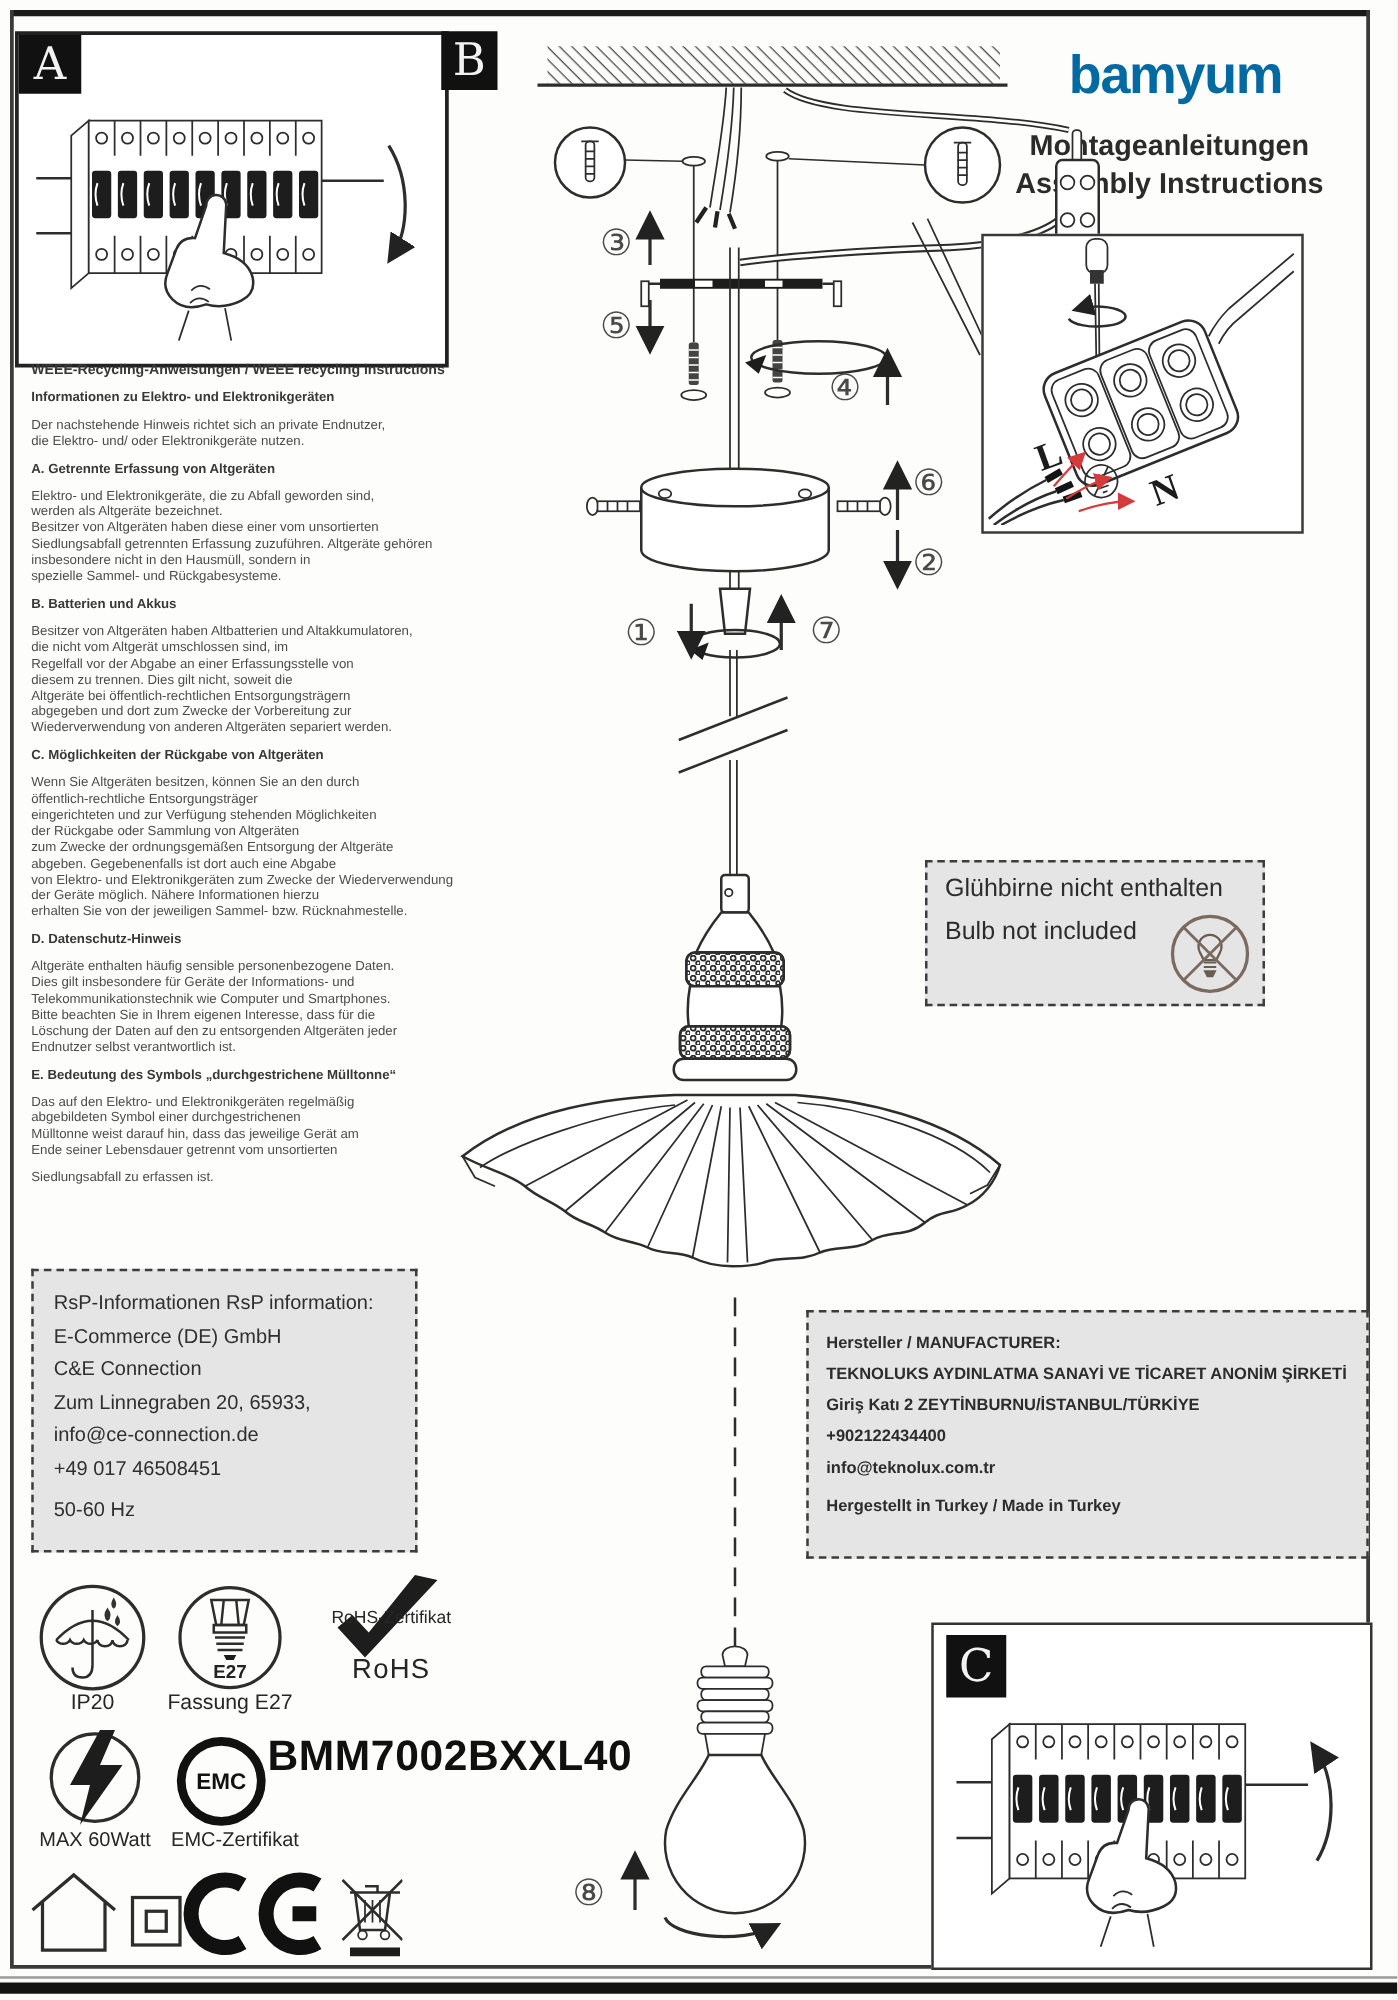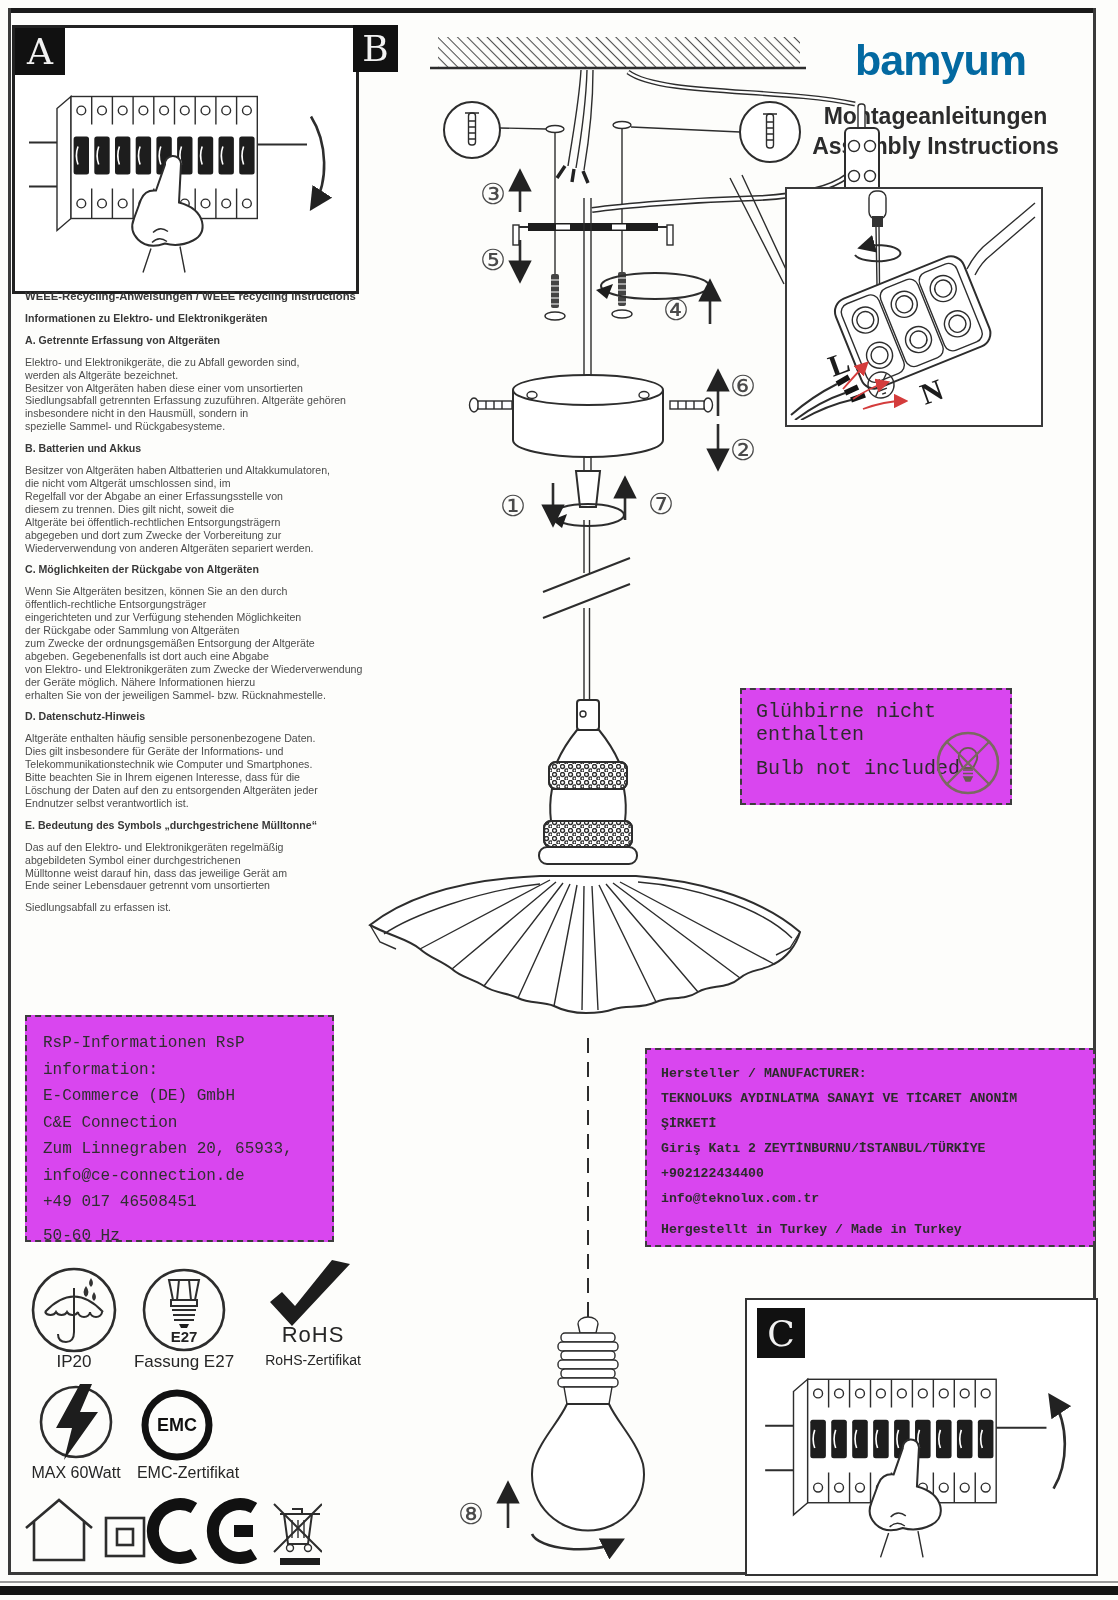--- a/index.html
+++ b/index.html
@@ -25,21 +25,21 @@
   .brand{left:828px;top:36px;width:225px;text-align:center;font-size:43px;font-weight:bold;
          letter-spacing:-1px;}
   .doc-title{left:788px;top:101px;width:295px;text-align:center;font-size:23px;line-height:30px;
          font-weight:bold;color:#2b2b2b;}
 
   .weee{left:25px;top:290px;width:436px;font-size:10.6px;line-height:12.9px;color:#4c4c4c;}
   .weee .hd{font-weight:bold;color:#383838;margin:0 0 9px;white-space:pre-line;}
   .weee .main{font-size:11.3px;}
   .weee p{margin:0 0 9px;white-space:pre-line;}
 
-  .dash-box{border:2.5px dashed #3d3d3d;background:#d946ef;box-sizing:border-box;font-family:Liberation Mono, monospace;}
+  .dash-box{border:2.5px dashed #3d3d3d;background:#e5e5e5;box-sizing:border-box;}
   .bulb-note{left:740px;top:688px;width:272px;height:117px;padding:10px 14px;}
   .bulb-note .t{font-size:20px;color:#2c2c2c;margin-bottom:11px;font-weight:500;}
 
   .inset{left:785px;top:187px;width:254px;height:236px;border:2.5px solid #3a3a3a;background:#fff;}
 
   .rsp{left:25px;top:1015px;width:309px;height:227px;padding:13px 16px;font-size:16px;
        line-height:26.5px;color:#2f2f2f;}
   .rsp .gap{margin-top:7px;}
   .manu{left:645px;top:1048px;width:450px;height:199px;padding:11px 14px;font-size:13.2px;
        font-weight:bold;line-height:25px;color:#2c2c2c;}
@@ -324,20 +324,22 @@
         <path d="M56,200 q14,-16 22,-24" class="red" marker-end="url(#rah)"></path>
         <path d="M66,210 q18,-12 32,-16" class="red" marker-end="url(#rah)"></path>
         <path d="M76,220 q22,-8 40,-8" class="red" marker-end="url(#rah)"></path>
       </g>
     </svg>
   </div>
 
   <div class="abs weee">
     <p class="hd main">WEEE-Recycling-Anweisungen / WEEE recycling instructions</p>
     <p class="hd">Informationen zu Elektro- und Elektronikgeräten</p>
+    <p>Der nachstehende Hinweis richtet sich an private Endnutzer,
+die Elektro- und/ oder Elektronikgeräte nutzen.</p>
     <p class="hd">A. Getrennte Erfassung von Altgeräten</p>
     <p>Elektro- und Elektronikgeräte, die zu Abfall geworden sind,
 werden als Altgeräte bezeichnet.
 Besitzer von Altgeräten haben diese einer vom unsortierten
 Siedlungsabfall getrennten Erfassung zuzuführen. Altgeräte gehören
 insbesondere nicht in den Hausmüll, sondern in
 spezielle Sammel- und Rückgabesysteme.</p>
     <p class="hd">B. Batterien und Akkus</p>
     <p>Besitzer von Altgeräten haben Altbatterien und Altakkumulatoren,
 die nicht vom Altgerät umschlossen sind, im
@@ -416,34 +418,35 @@
     <path d="M32,44 h24 M33,49 h22 M34,54 h20" class="s2"></path>
     <path d="M39,58 h10 l-2,4 h-6 z" class="bf"></path>
     <text x="44" y="76" text-anchor="middle" font-size="15" font-weight="bold" fill="#222" font-family="Liberation Sans,sans-serif">E27</text>
   </svg>
   <div class="abs icon-label" style="left:118px;top:1352px;width:132px;font-size:17px">Fassung E27</div>
 
   <svg class="abs" style="left:262px;top:1258px" width="100" height="72" viewBox="0 0 100 72">
     <path d="M8,44 L30,68 L88,6 L70,2 L33,48 L20,34 Z" class="bf"></path>
   </svg>
   <div class="abs icon-label" style="left:250px;top:1322px;width:126px;font-size:22px;letter-spacing:1px">RoHS</div>
-  <div class="abs icon-label" style="left:244px;top:1352px;width:138px;font-size:14px">RoHS-Zertifikat</div>
+  <div class="abs icon-label" style="left:244px;top:1285px;width:138px;font-size:14px">RoHS-Zertifikat</div>
 
   <svg class="abs" style="left:36px;top:1382px" width="80" height="80" viewBox="0 0 80 80">
     <circle cx="40" cy="40" r="35" class="s3"></circle>
     <polygon points="44,2 20,46 36,46 28,78 62,30 44,30 56,2" class="bf"></polygon>
   </svg>
   <div class="abs icon-label" style="left:14px;top:1464px;width:124px;font-size:16px">MAX 60Watt</div>
 
   <svg class="abs" style="left:140px;top:1388px" width="74" height="74" viewBox="0 0 74 74">
     <circle cx="37" cy="37" r="32" fill="none" stroke="#111" stroke-width="7"></circle>
     <text x="37" y="43" text-anchor="middle" font-size="18" font-weight="bold" fill="#111" font-family="Liberation Sans,sans-serif">EMC</text>
   </svg>
   <div class="abs icon-label" style="left:124px;top:1464px;width:128px;font-size:16px">EMC-Zertifikat</div>
 
+  <div class="abs model">BMM7002BXXL40</div>
 
   <svg class="abs" style="left:22px;top:1496px" width="300" height="72" viewBox="0 0 300 72">
     <g>
       <path d="M4,32 L37,4 L70,32 M12,26 V64 H62 V26" class="s3"></path>
     </g>
     <g>
       <rect x="84" y="22" width="38" height="38" class="s3"></rect>
       <rect x="95" y="33" width="16" height="16" class="s3"></rect>
     </g>
     <g>

